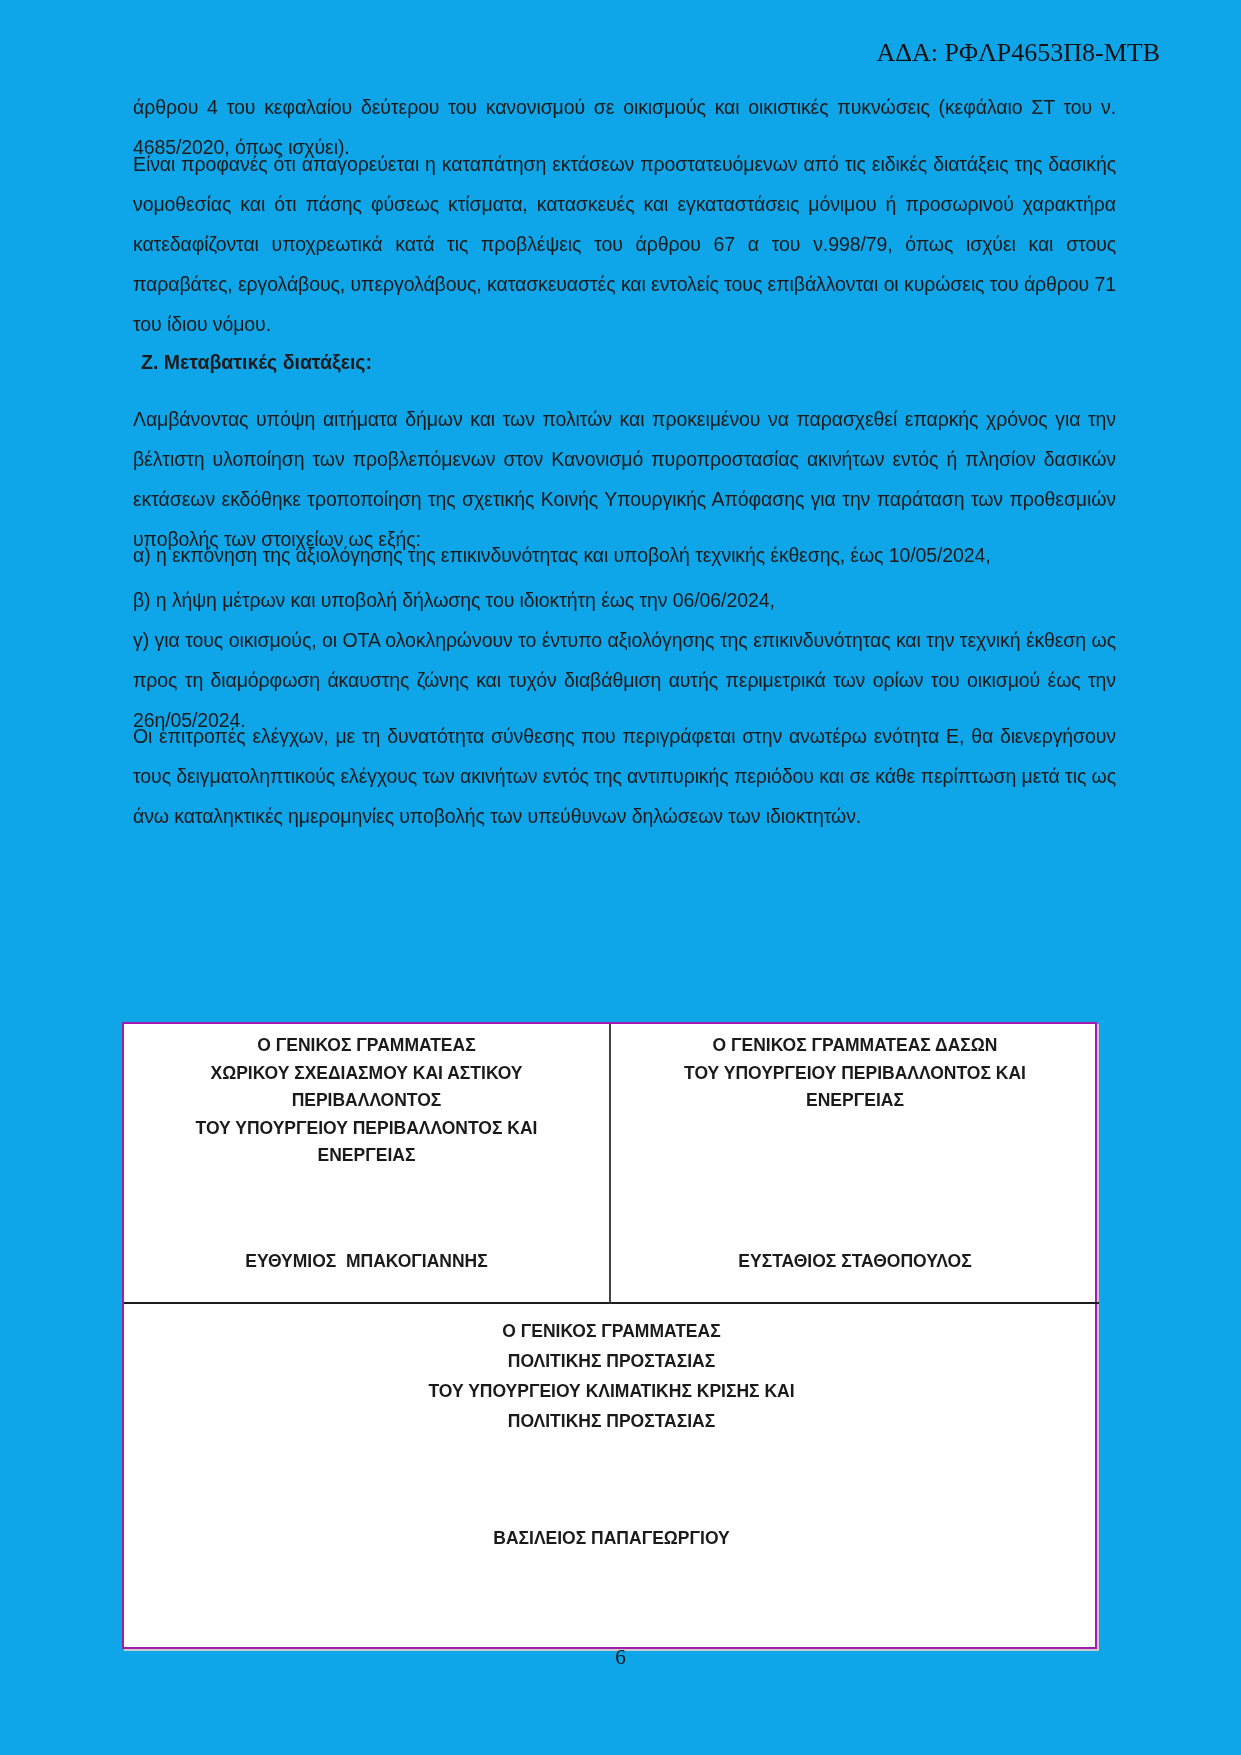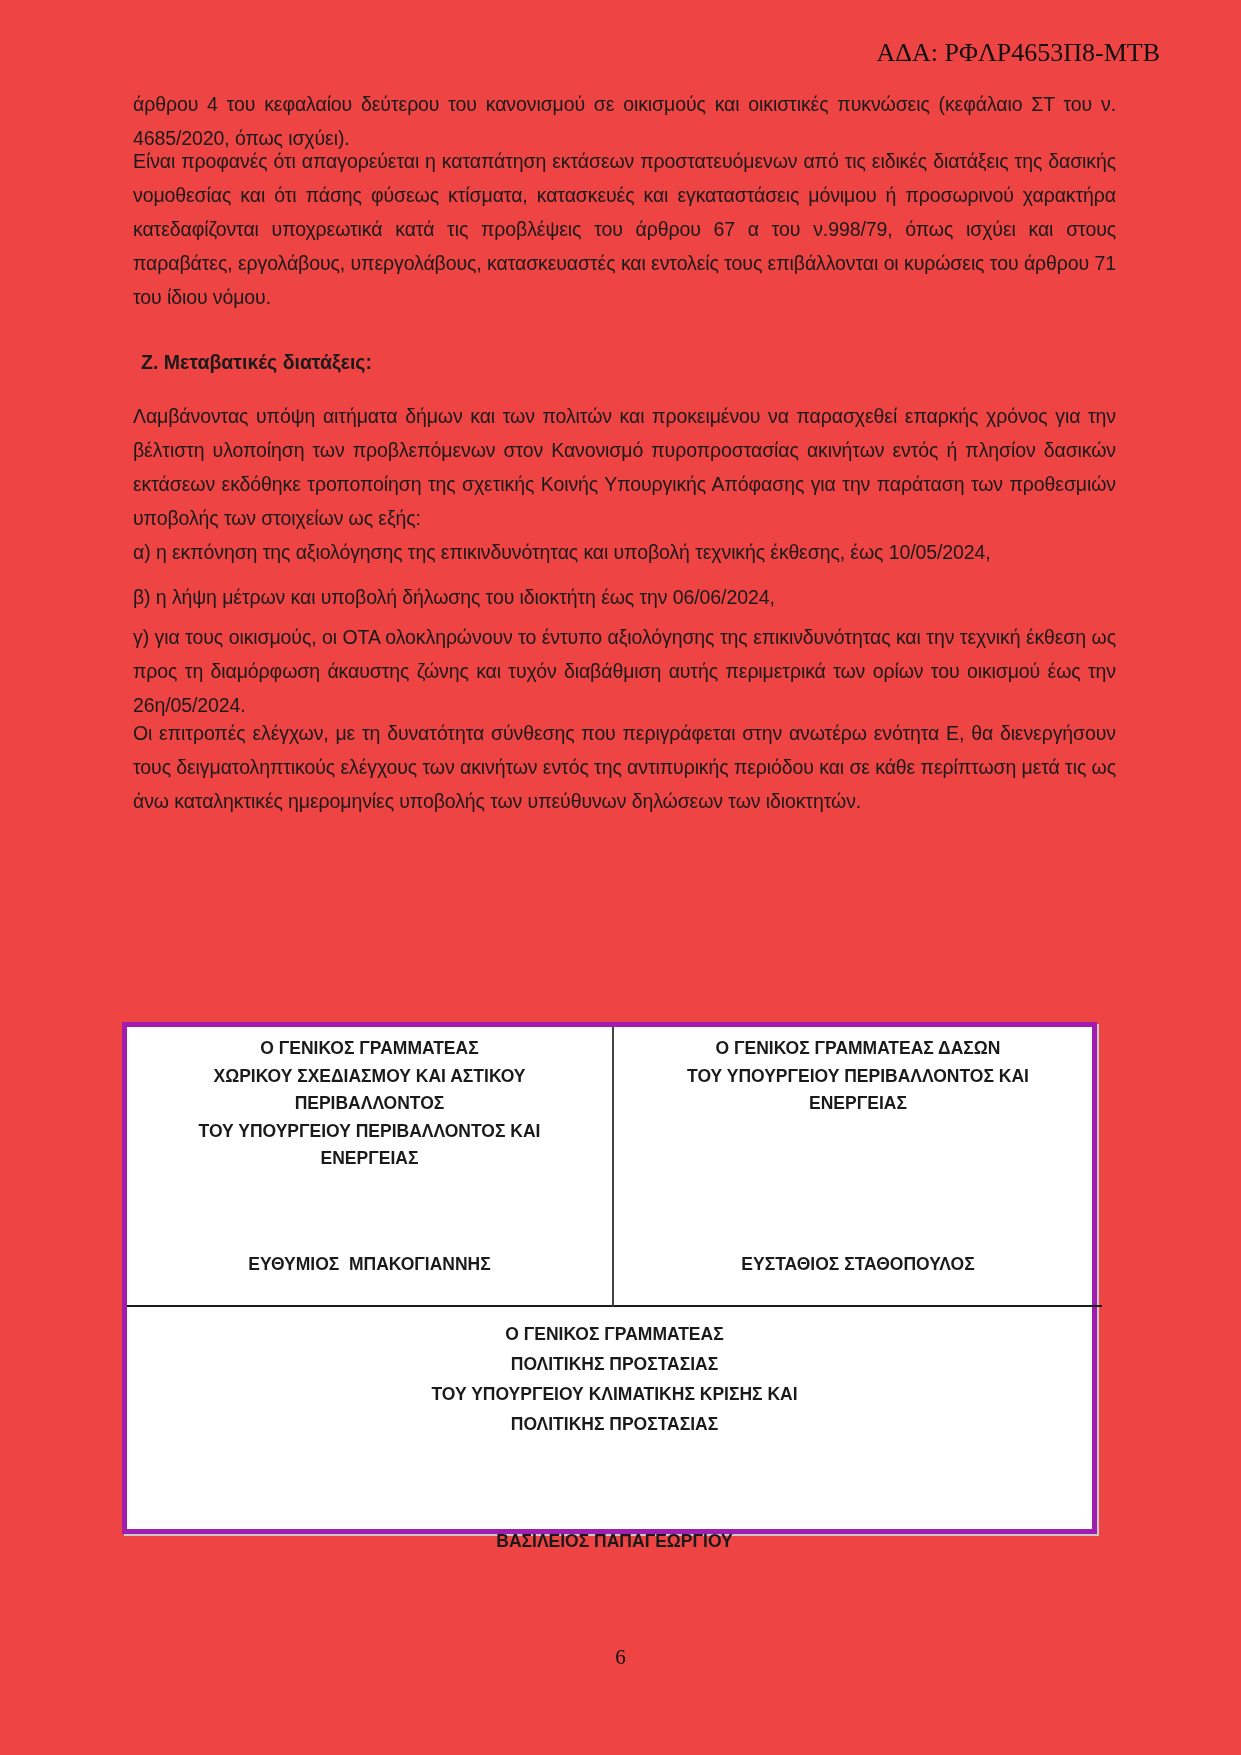--- a/index.html
+++ b/index.html
@@ -5,40 +5,40 @@
   html, body {
     margin: 0;
     padding: 0;
     background: #e8e8e8;
   }
   .page {
     position: relative;
     width: 1241px;
     height: 1755px;
     margin: 0 auto;
-    background: #ef4444;
+    background: #0ea5e9;
     font-family: "Liberation Sans", "DejaVu Sans", sans-serif;
     color: #1a1a1a;
     overflow: hidden;
   }
   .ada-stamp {
     position: absolute;
     top: 38px;
     right: 81px;
     font-family: "Liberation Serif", "DejaVu Serif", serif;
     font-size: 26px;
     color: #111;
     white-space: nowrap;
   }
   .para {
     position: absolute;
     left: 133px;
     width: 983px;
     font-size: 19.5px;
-    line-height: 34px;
+    line-height: 40px;
     text-align: justify;
     letter-spacing: -0.1px;
     margin: 0;
   }
   .p1 { top: 87px; }
   .p2 { top: 144px; }
   .section-heading {
     position: absolute;
     left: 133px;
     width: 983px;
@@ -52,25 +52,25 @@
   .item-b { top: 580px; }
   .item-c { top: 620px; }
   .p4 { top: 716px; }
   .p5 { top: 886px; }
 
   .signature-table {
     position: absolute;
     left: 122px;
     top: 1022px;
     width: 975px;
-    height: 512px;
+    height: 627px;
     display: grid;
     grid-template-columns: 486px 489px;
     grid-template-rows: 280px 253px;
-    border: 5px solid #a21caf;
+    border: 2px solid #a21caf;
     box-sizing: border-box;
     box-shadow: 2px 2px 0 #c9c9c9;
     background: #fff;
   }
   .sig-cell {
     position: relative;
     box-sizing: border-box;
     text-align: center;
     font-weight: bold;
     font-size: 17.5px;

